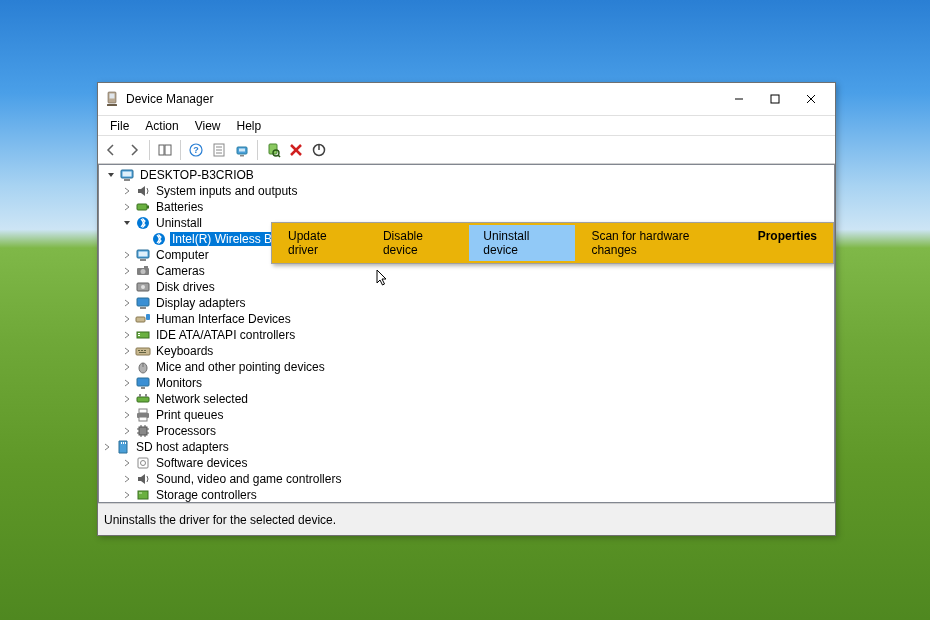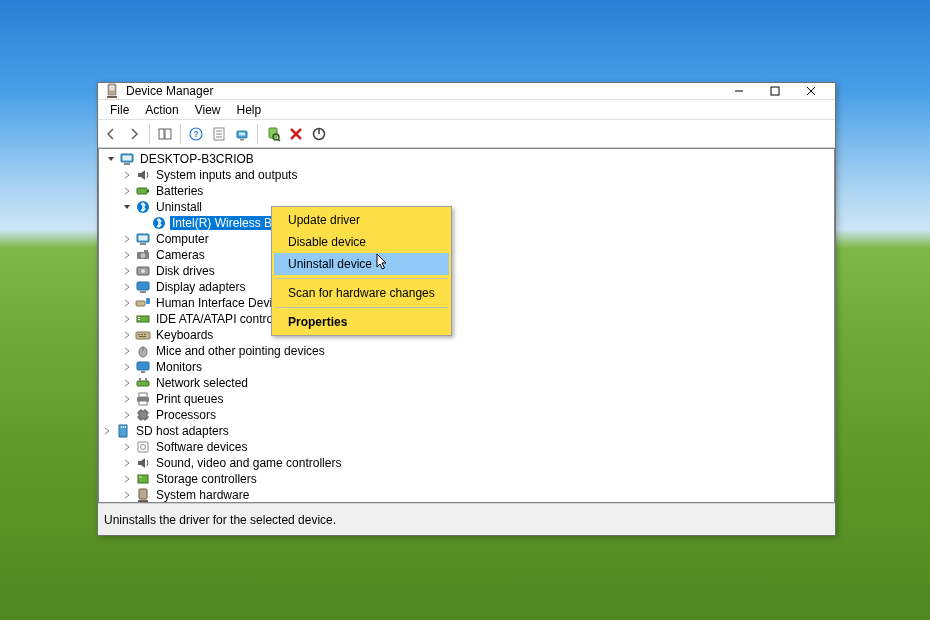--- a/index.html
+++ b/index.html
@@ -21,21 +21,21 @@
     background: #fff;
     border: 1px solid #707070;
     box-shadow: 2px 2px 6px rgba(0,0,0,0.25);
     display: flex;
     flex-direction: column;
   }
   .titlebar {
     height: 14px;
     display: flex;
     align-items: center;
-    padding: 8px 6px;
+    padding: 16px 6px;
     border-bottom: 1px solid #e0e0e0;
     background: #fff;
   }
   .titlebar .appicon {
     width: 16px; height: 16px;
     margin-right: 6px;
     display: flex; align-items: center; justify-content: center;
   }
   .titlebar .title {
     flex: 1;
@@ -110,26 +110,26 @@
     height: 32px;
     border-top: 1px solid #d0d0d0;
     display: flex;
     align-items: center;
     padding: 0 6px;
     color: #000;
     background:#f0f0f0;
   }
   .context-menu {
     position: absolute;
-    background: #fde047;
+    background: #eab308;
     border: 1px solid #a0a0a0;
     box-shadow: 2px 2px 4px rgba(0,0,0,0.3);
     padding: 2px;
     display: flex;
-    flex-direction: column;
+    flex-direction: row;
     min-width: 180px;
     z-index: 5;
   }
   .cm-item {
     padding: 4px 14px;
     cursor: default;
   }
   .cm-item.highlight { background: #91c9f7; }
   .cm-sep { height:1px; background:#c0c0c0; margin: 3px 1px; }
   .cm-item.bold { font-weight: 600; }

